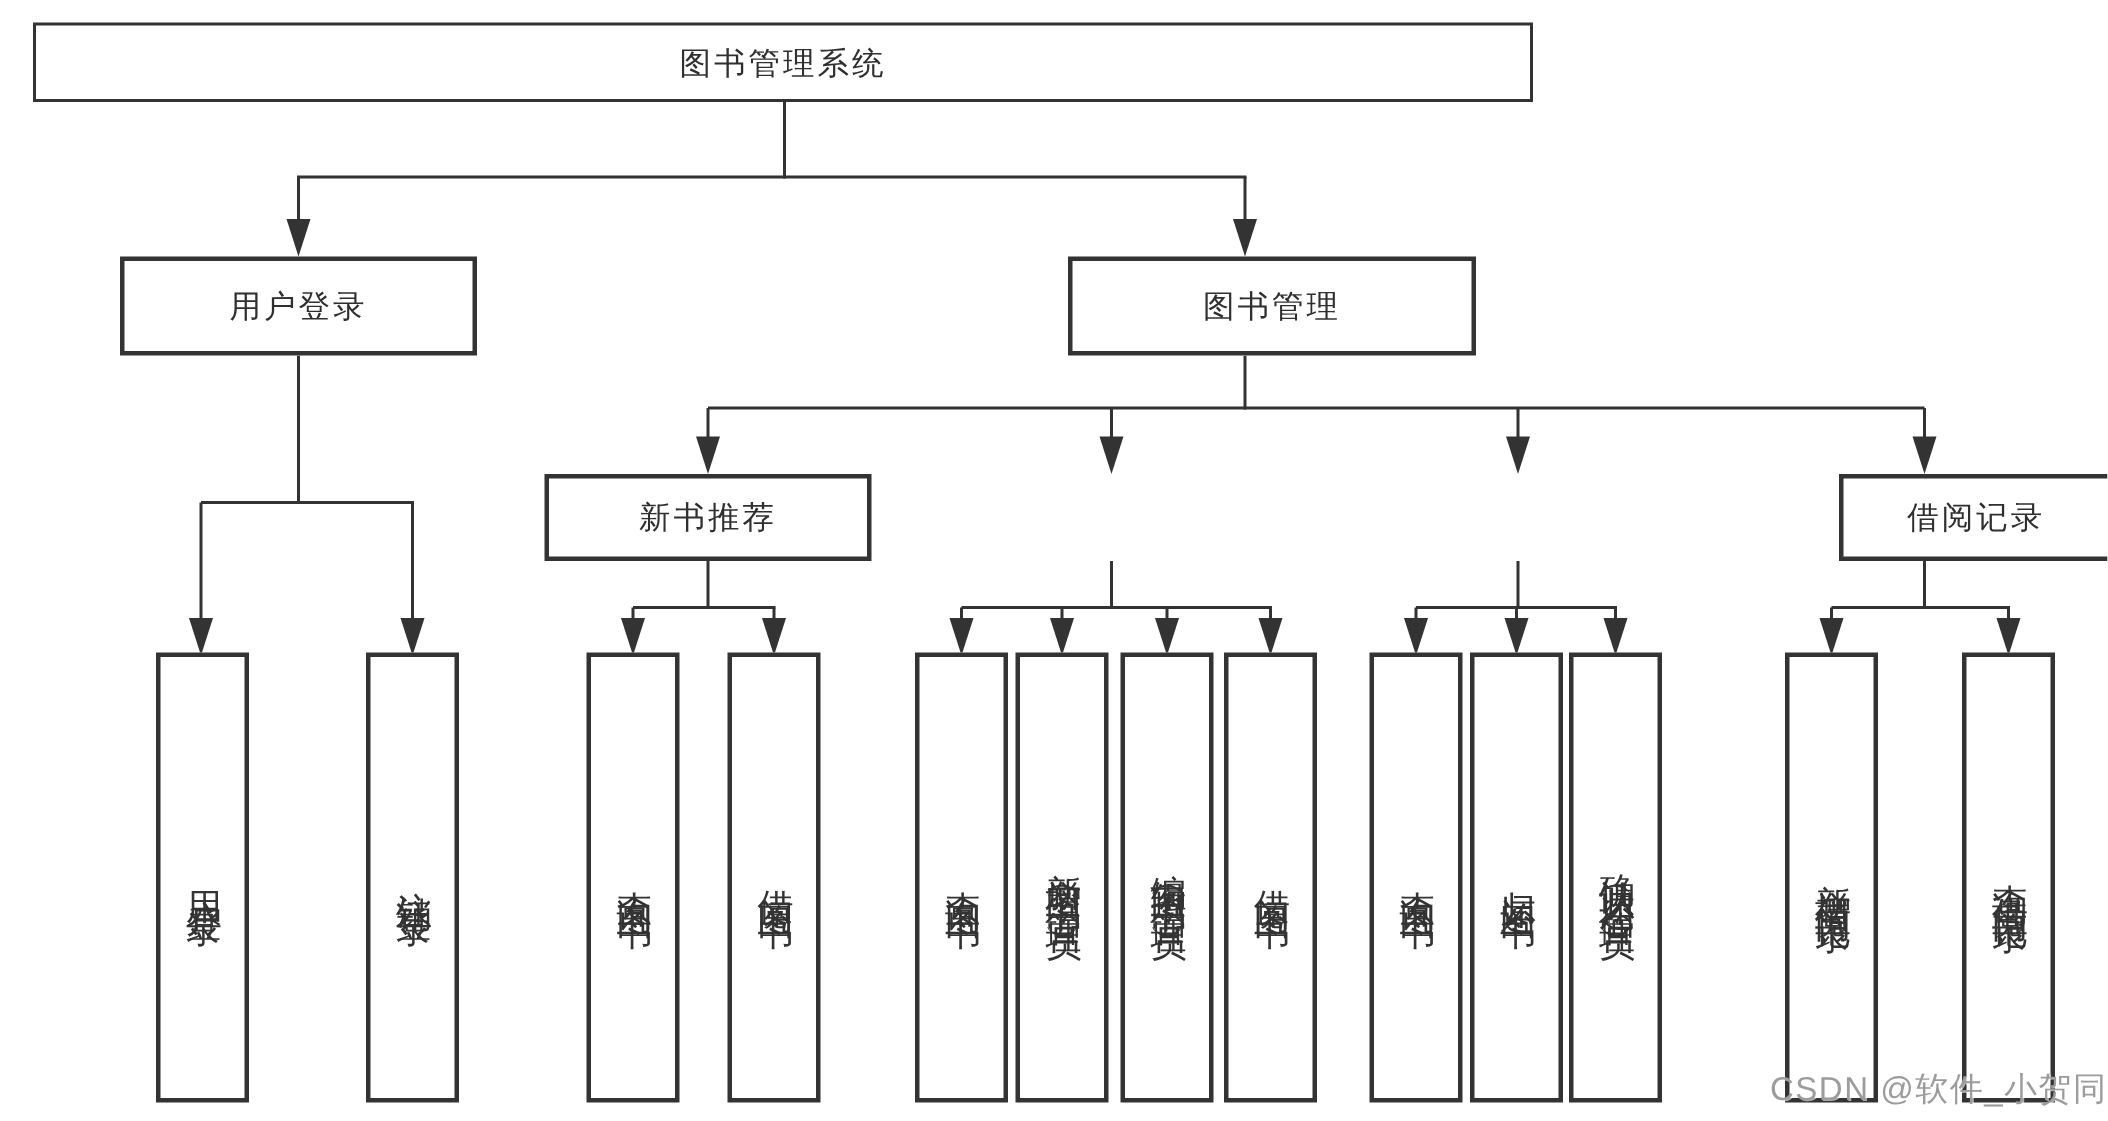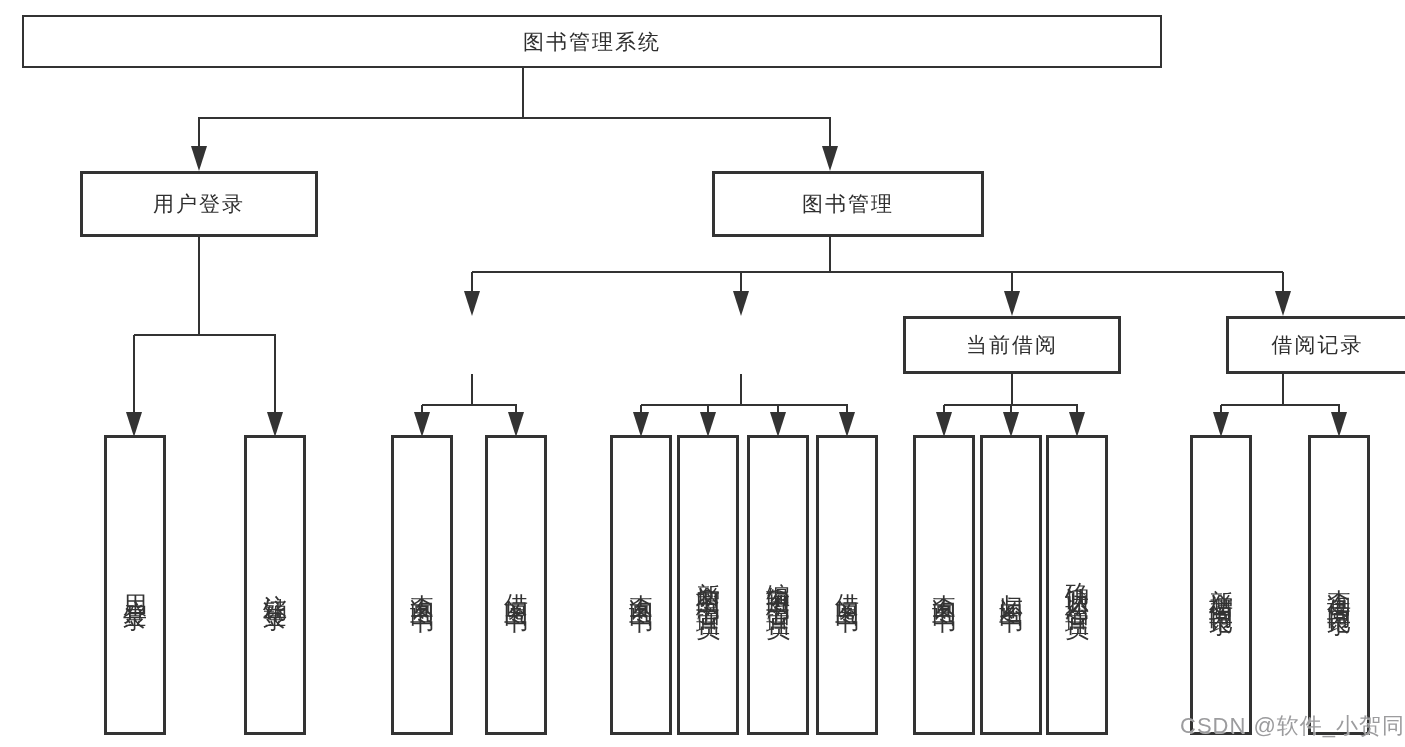--- a/index.html
+++ b/index.html
@@ -121,26 +121,26 @@
       <polygon class="arrow" points="770,412 786,412 778,437"></polygon>
       <polygon class="arrow" points="839,412 855,412 847,437"></polygon>
       <polygon class="arrow" points="936,412 952,412 944,437"></polygon>
       <polygon class="arrow" points="1003,412 1019,412 1011,437"></polygon>
       <polygon class="arrow" points="1069,412 1085,412 1077,437"></polygon>
       <polygon class="arrow" points="1213,412 1229,412 1221,437"></polygon>
       <polygon class="arrow" points="1331,412 1347,412 1339,437"></polygon>
     </g>
   </svg>
 
-  <div class="box h root" style="left:22px;top:15px;width:1140px;height:53px">图书管理系统</div>
+  <div class="box h root" style="left:22px;top:15px;width:1000px;height:53px">图书管理系统</div>
 
   <div class="box h" style="left:80px;top:171px;width:238px;height:66px">用户登录</div>
   <div class="box h" style="left:712px;top:171px;width:272px;height:66px">图书管理</div>
 
-  <div class="box h" style="left:903px;top:316px;width:218px;height:58px">当前借阅</div>
+  <div class="box h" style="left:363px;top:316px;width:218px;height:58px">新书推荐</div>
   <div class="box h" style="left:1226px;top:316px;width:183px;height:58px">借阅记录</div>
 
   <div class="box v" style="left:104px;top:435px;width:62px;height:300px">
     <span class="vtext">用户登录</span>
   </div>
   <div class="box v" style="left:244px;top:435px;width:62px;height:300px">
     <span class="vtext">注销登录</span>
   </div>
 
   <div class="box v" style="left:391px;top:435px;width:62px;height:300px">

